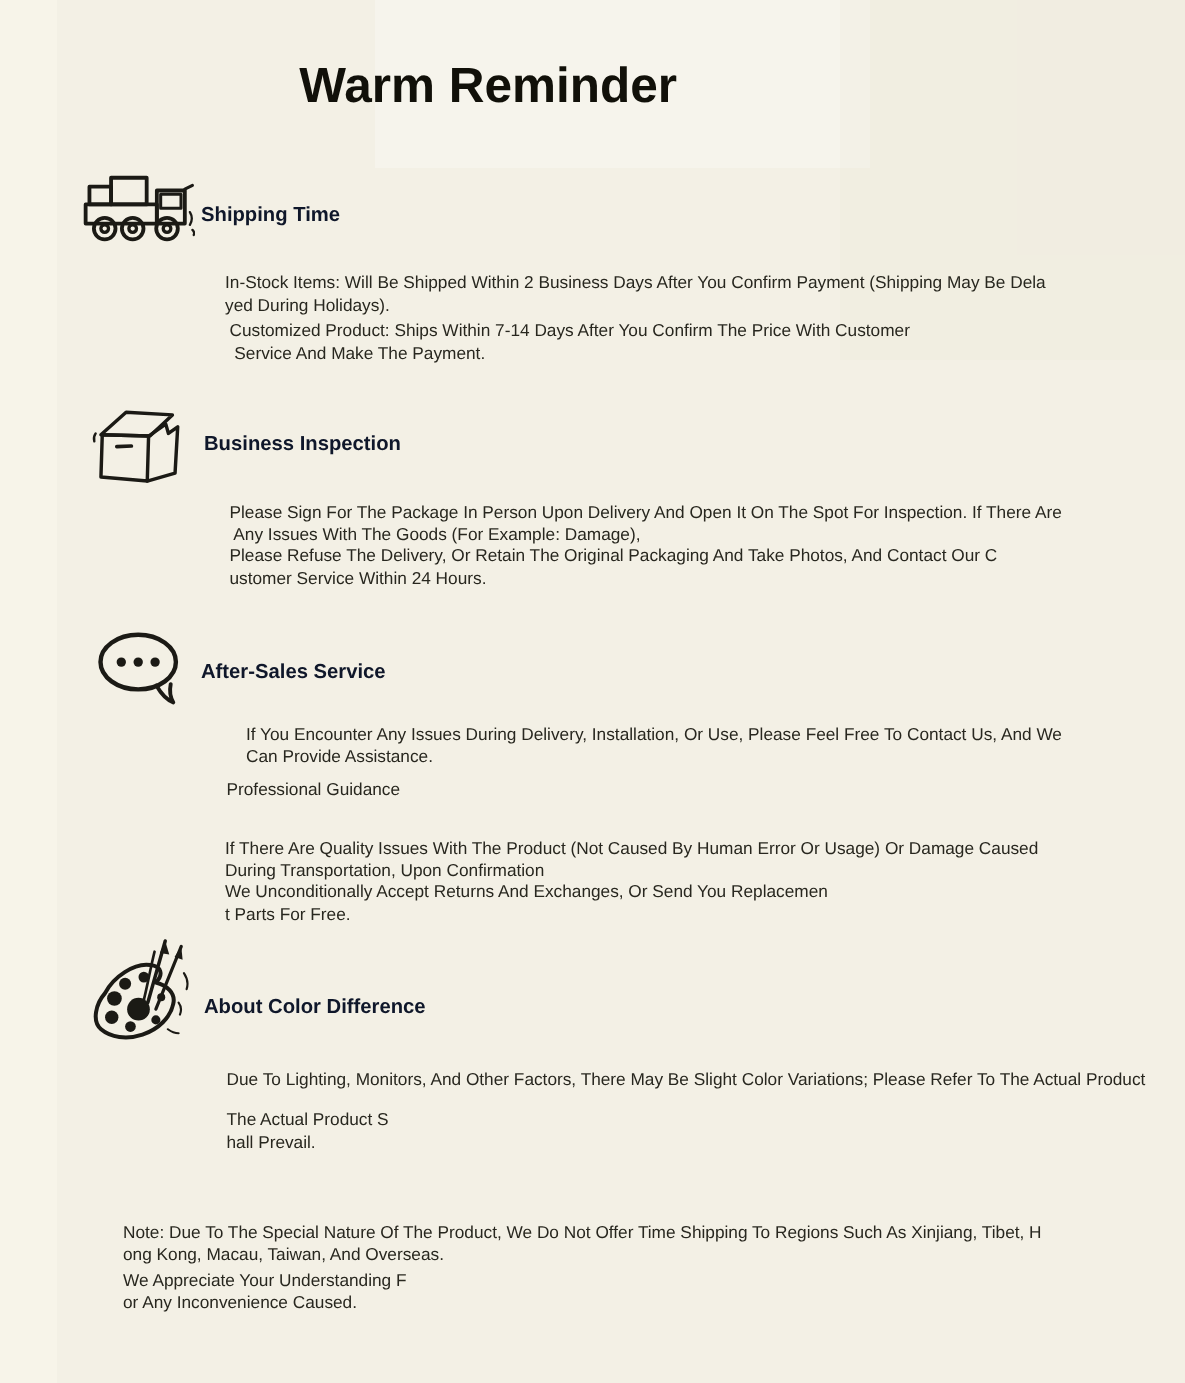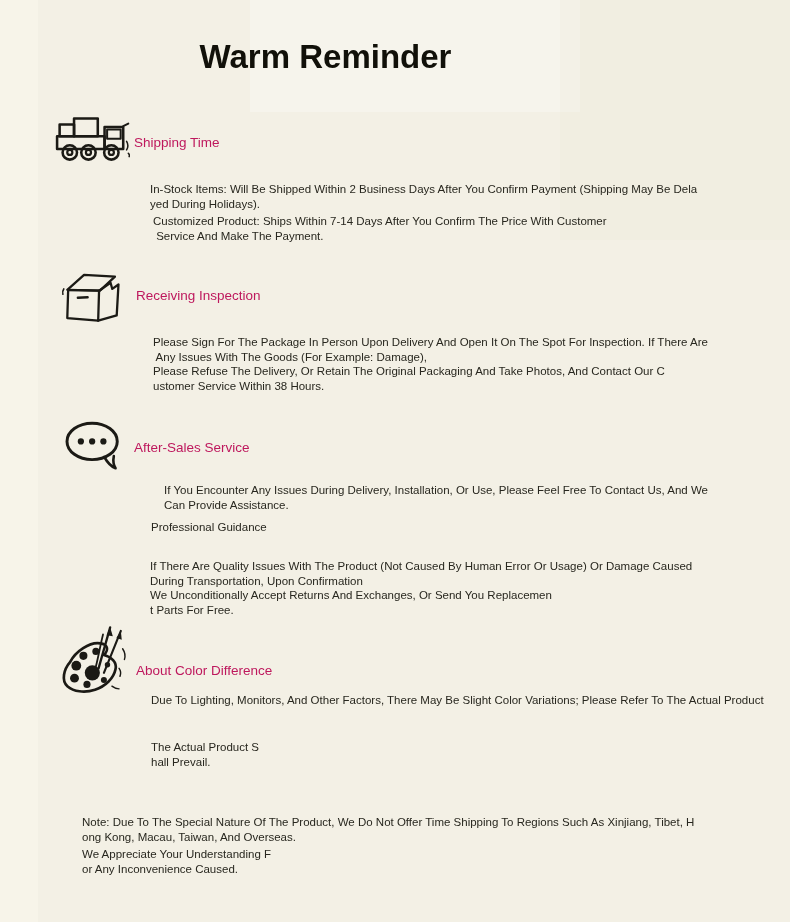--- a/index.html
+++ b/index.html
@@ -14,34 +14,34 @@
 
   .t{position:absolute;left:0;top:38px;width:633px;margin:0;text-align:center;text-indent:18px;
      font-size:33px;font-weight:700;color:#111009;letter-spacing:0px;}
 
   .icon{position:absolute;display:block;}
   .ic1{left:52px;top:112px;width:78px;height:52px;}
   .ic2{left:60px;top:266px;width:64px;height:60px;}
   .ic3{left:60px;top:418px;width:66px;height:52px;}
   .ic4{left:56px;top:622px;width:78px;height:82px;}
 
-  h2{position:absolute;margin:0;font-size:13.5px;font-weight:400;color:#be185d;}
+  h2{position:absolute;margin:0;font-size:13.5px;font-weight:700;color:#0f172a;}
   .h1{left:134px;top:135px;}
   .h2h{left:136px;top:288px;}
   .h3{left:134px;top:440px;}
   .h4{left:136px;top:663px;}
 
   p{position:absolute;margin:16px;font-size:11.5px;line-height:14.5px;white-space:pre;color:#28271f;}
   .p10{left:134px;top:166px;}
   .p11{left:137px;top:198px;}
   .p20{left:137px;top:319px;}
   .p30{left:148px;top:467px;}
   .p31{left:135px;top:504px;text-align:right;}
   .p32{left:134px;top:543px;}
-  .p40{left:135px;top:677px;}
+  .p40{left:135px;top:697px;}
   .p41{left:135px;top:724px;}
   .n0{left:66px;top:799px;}
   .n1{left:66px;top:831px;}
 
   svg{stroke:#1b1a15;fill:none;stroke-linecap:round;stroke-linejoin:round;}
 </style>
 </head>
 <body>
 
 <div class="patch a"></div>
@@ -75,25 +75,25 @@
 
 <span class="icon ic2">
   <svg viewBox="0 0 72 68" width="64" height="60">
     <path d="M8 27 L27 10 L62 12 L45 28 Z" stroke-width="2.6"></path>
     <path d="M9 27 L44 28 L43 62 L8 59 Z" stroke-width="2.6"></path>
     <path d="M44 28 L57 19 L59 26 L66 21 L64 56 L43 62" stroke-width="2.6"></path>
     <path d="M20 36 L31 35.5" stroke-width="2.8"></path>
     <path d="M4 26 q-2 3 -1 6" stroke-width="1.8"></path>
   </svg>
 </span>
-<h2 class="h2h">Receiving Inspection</h2>
+<h2 class="h2h">Business Inspection</h2>
 <p class="p20">Please Sign For The Package In Person Upon Delivery And Open It On The Spot For Inspection. If There Are
  Any Issues With The Goods (For Example: Damage),
 Please Refuse The Delivery, Or Retain The Original Packaging And Take Photos, And Contact Our C
-ustomer Service Within 38 Hours.</p>
+ustomer Service Within 24 Hours.</p>
 
 <span class="icon ic3">
   <svg viewBox="0 0 74 60" width="66" height="52">
     <ellipse cx="36" cy="27" rx="29" ry="21" stroke-width="3.4"></ellipse>
     <path d="M50 45 C54 52 58 56 63 58 C60 53 60 49 61 44" stroke-width="3"></path>
     <circle cx="23" cy="27" r="3.6" fill="#1b1a15" stroke="none"></circle>
     <circle cx="36" cy="27" r="3.6" fill="#1b1a15" stroke="none"></circle>
     <circle cx="49" cy="27" r="3.6" fill="#1b1a15" stroke="none"></circle>
   </svg>
 </span>

